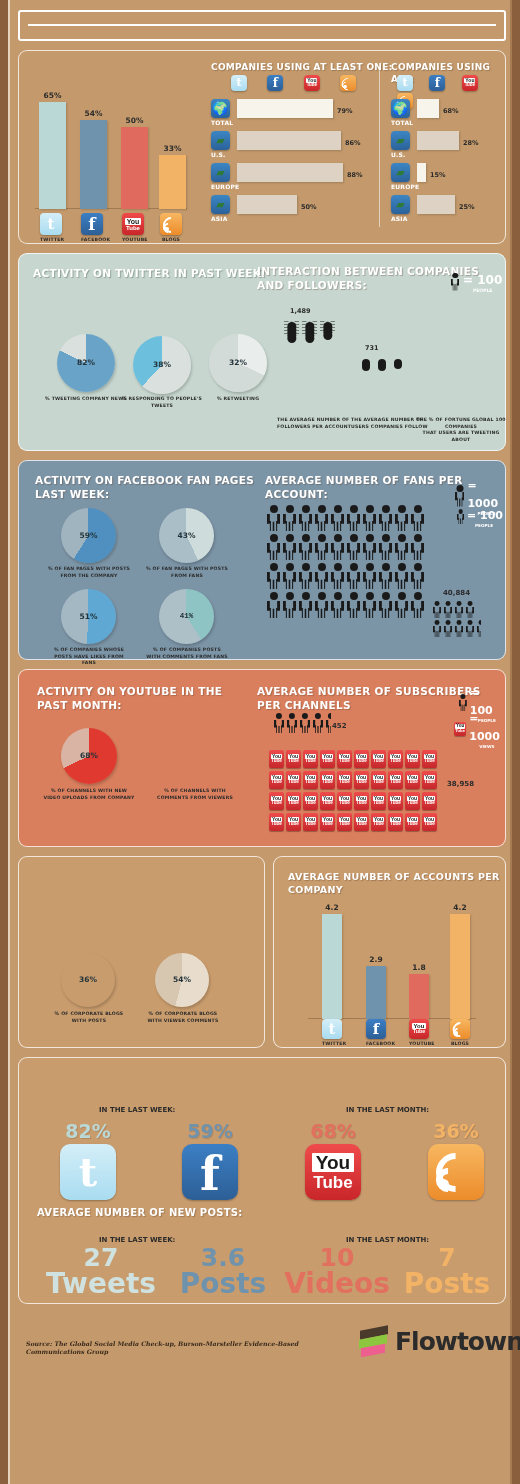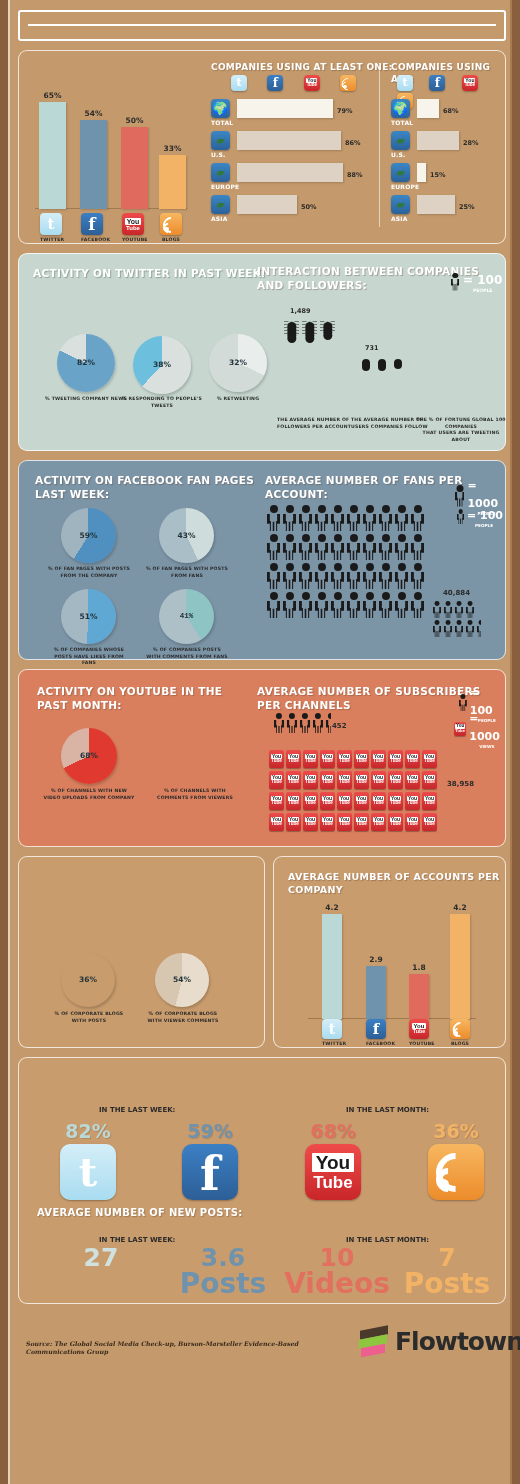--- a/index.html
+++ b/index.html
@@ -638,20 +638,21 @@
       </div>
     </div>
 
     <div class="ptitle t-white" style="position:absolute;left:18px;top:148px;font-size:10px;">AVERAGE NUMBER OF NEW POSTS:</div>
     <div class="val" style="position:absolute;left:80px;top:178px;font-size:7px;">IN THE LAST WEEK:</div>
     <div class="val" style="position:absolute;left:327px;top:178px;font-size:7px;">IN THE LAST MONTH:</div>
 
     <div style="position:absolute;left:18px;top:188px;width:460px;height:58px;">
       <div style="position:absolute;left:8px;top:0;width:112px;text-align:center;">
         <div style="font-size:25px;font-weight:bold;color:#cfe2e0;line-height:.95;font-family:'DejaVu Sans',sans-serif;">27</div>
+        <div style="font-size:28px;font-weight:bold;color:#cfe2e0;line-height:1;font-family:'DejaVu Sans',sans-serif;">Tweets</div>
       </div>
       <div style="position:absolute;left:130px;top:0;width:112px;text-align:center;">
         <div style="font-size:25px;font-weight:bold;color:#6f92ad;line-height:.95;font-family:'DejaVu Sans',sans-serif;">3.6</div>
         <div style="font-size:28px;font-weight:bold;color:#6f92ad;line-height:1;font-family:'DejaVu Sans',sans-serif;">Posts</div>
       </div>
       <div style="position:absolute;left:244px;top:0;width:112px;text-align:center;">
         <div style="font-size:25px;font-weight:bold;color:#e2705f;line-height:.95;font-family:'DejaVu Sans',sans-serif;">10</div>
         <div style="font-size:28px;font-weight:bold;color:#e2705f;line-height:1;font-family:'DejaVu Sans',sans-serif;">Videos</div>
       </div>
       <div style="position:absolute;left:354px;top:0;width:112px;text-align:center;">

